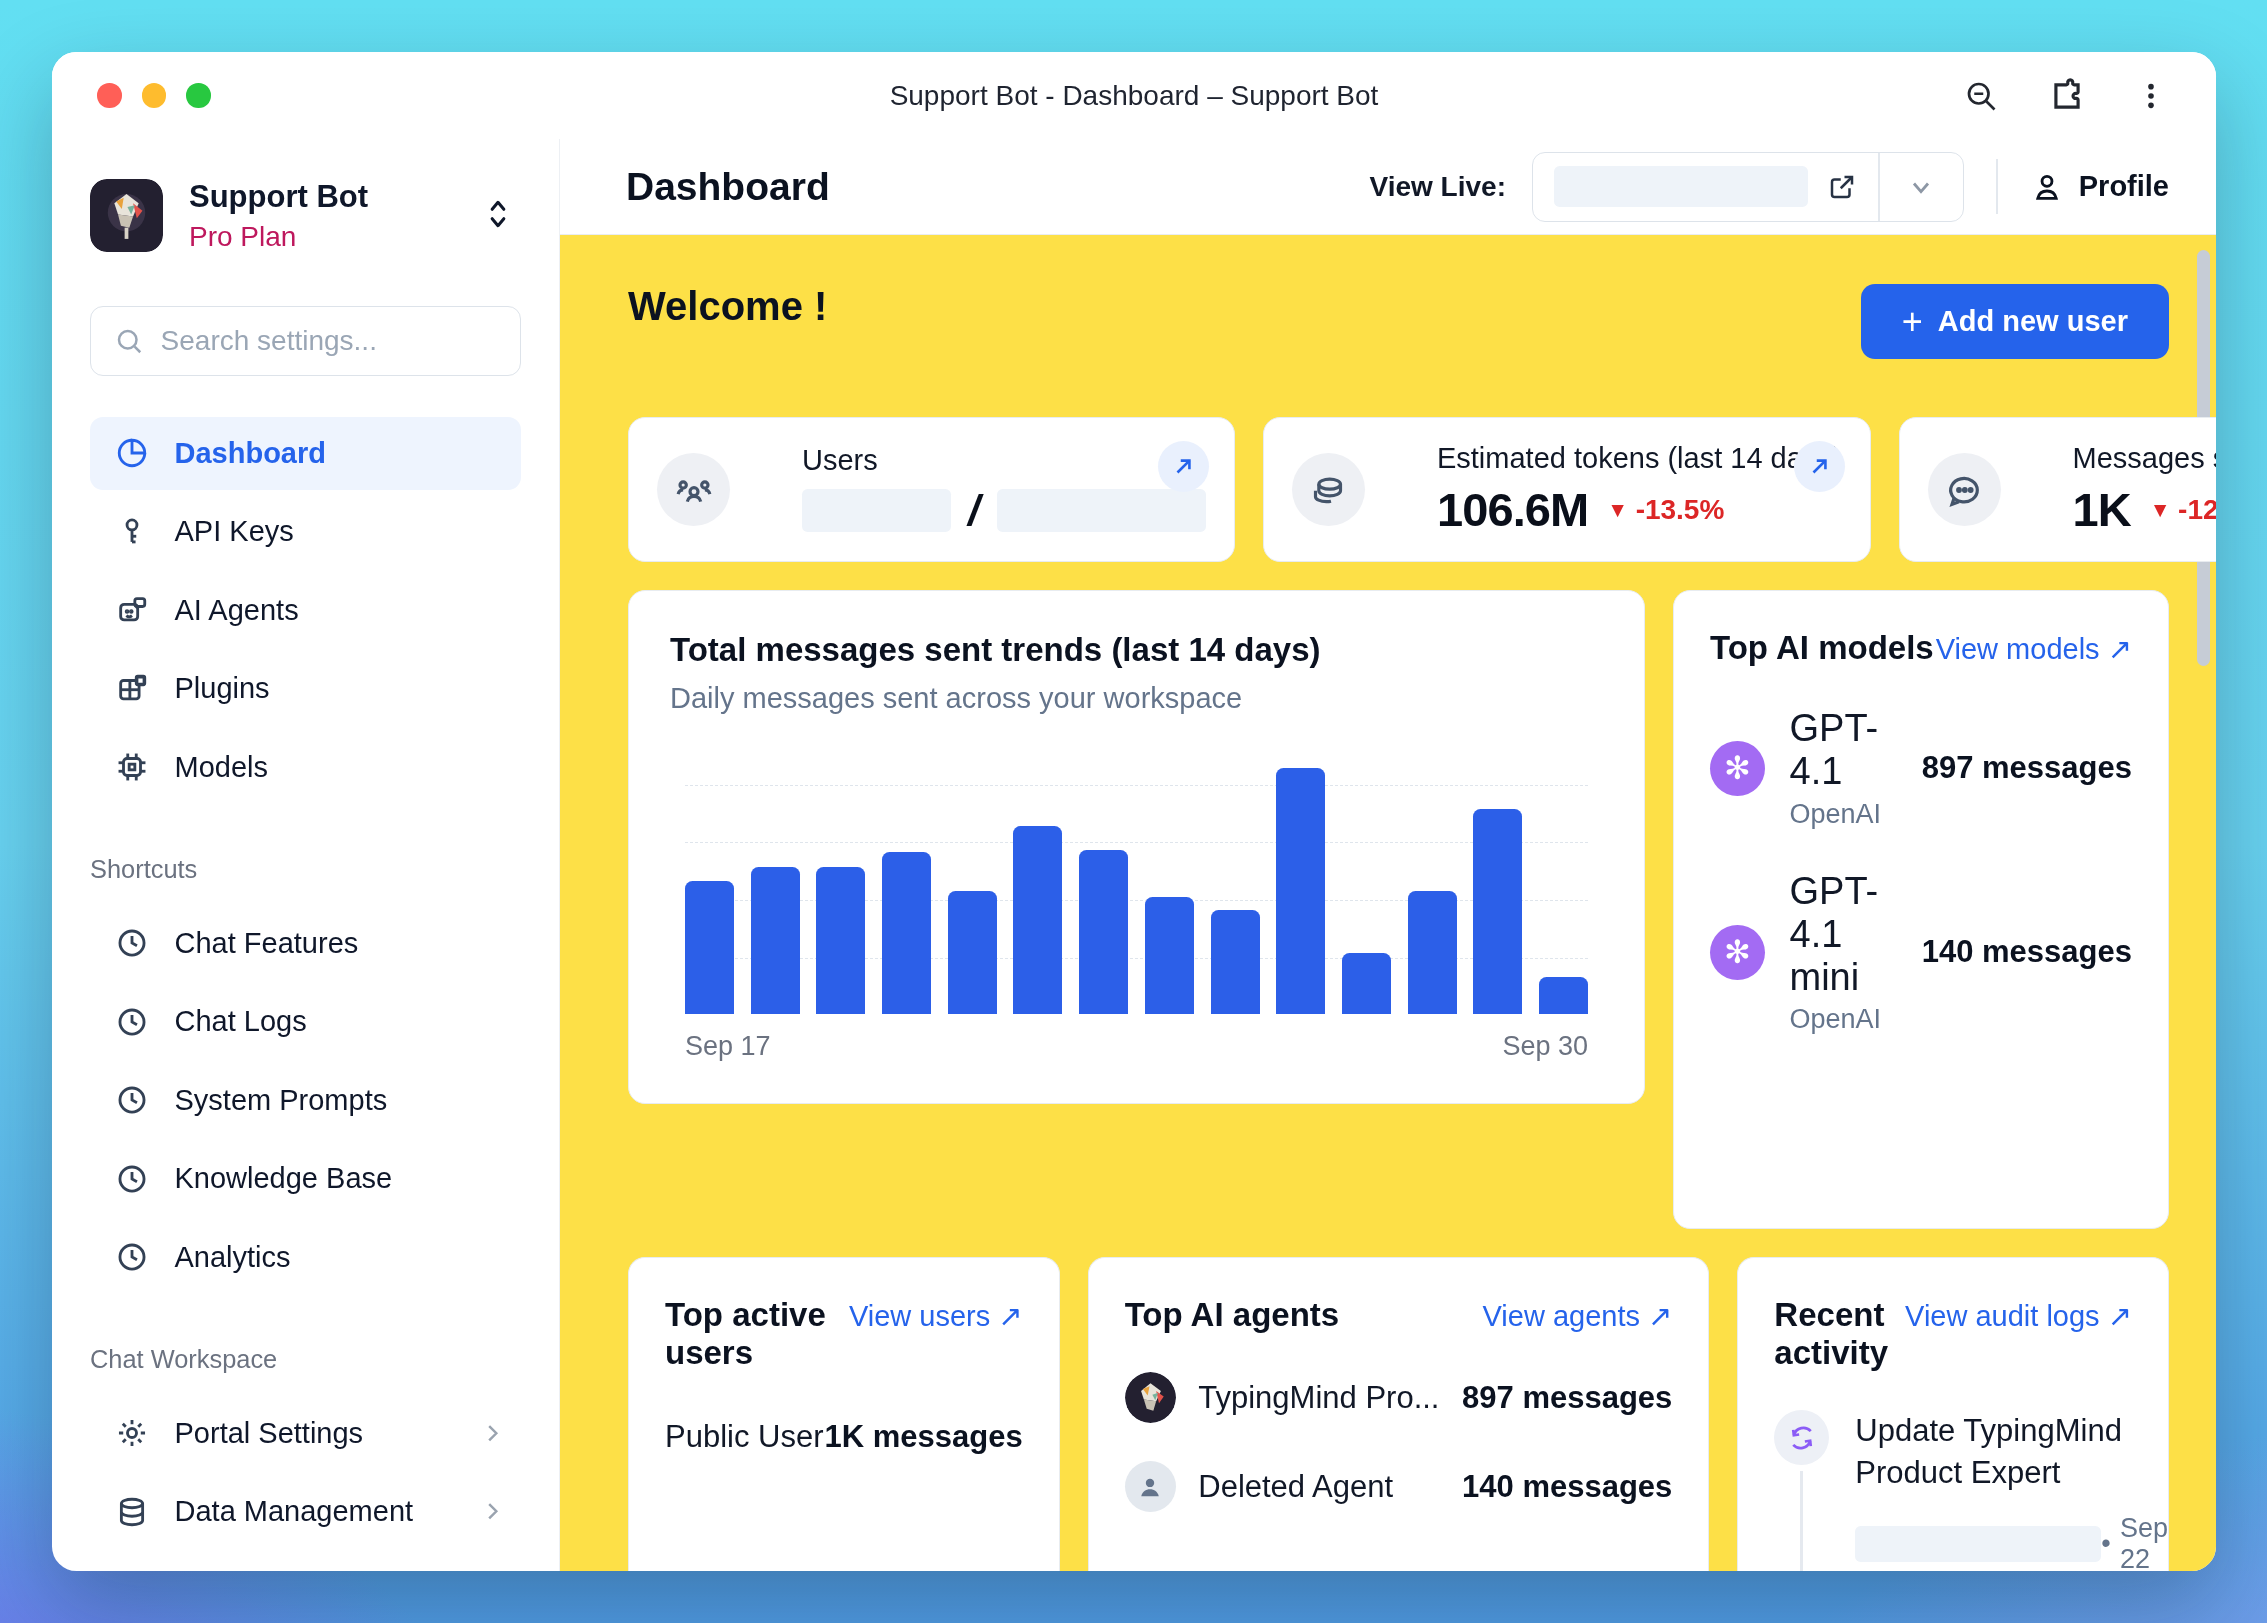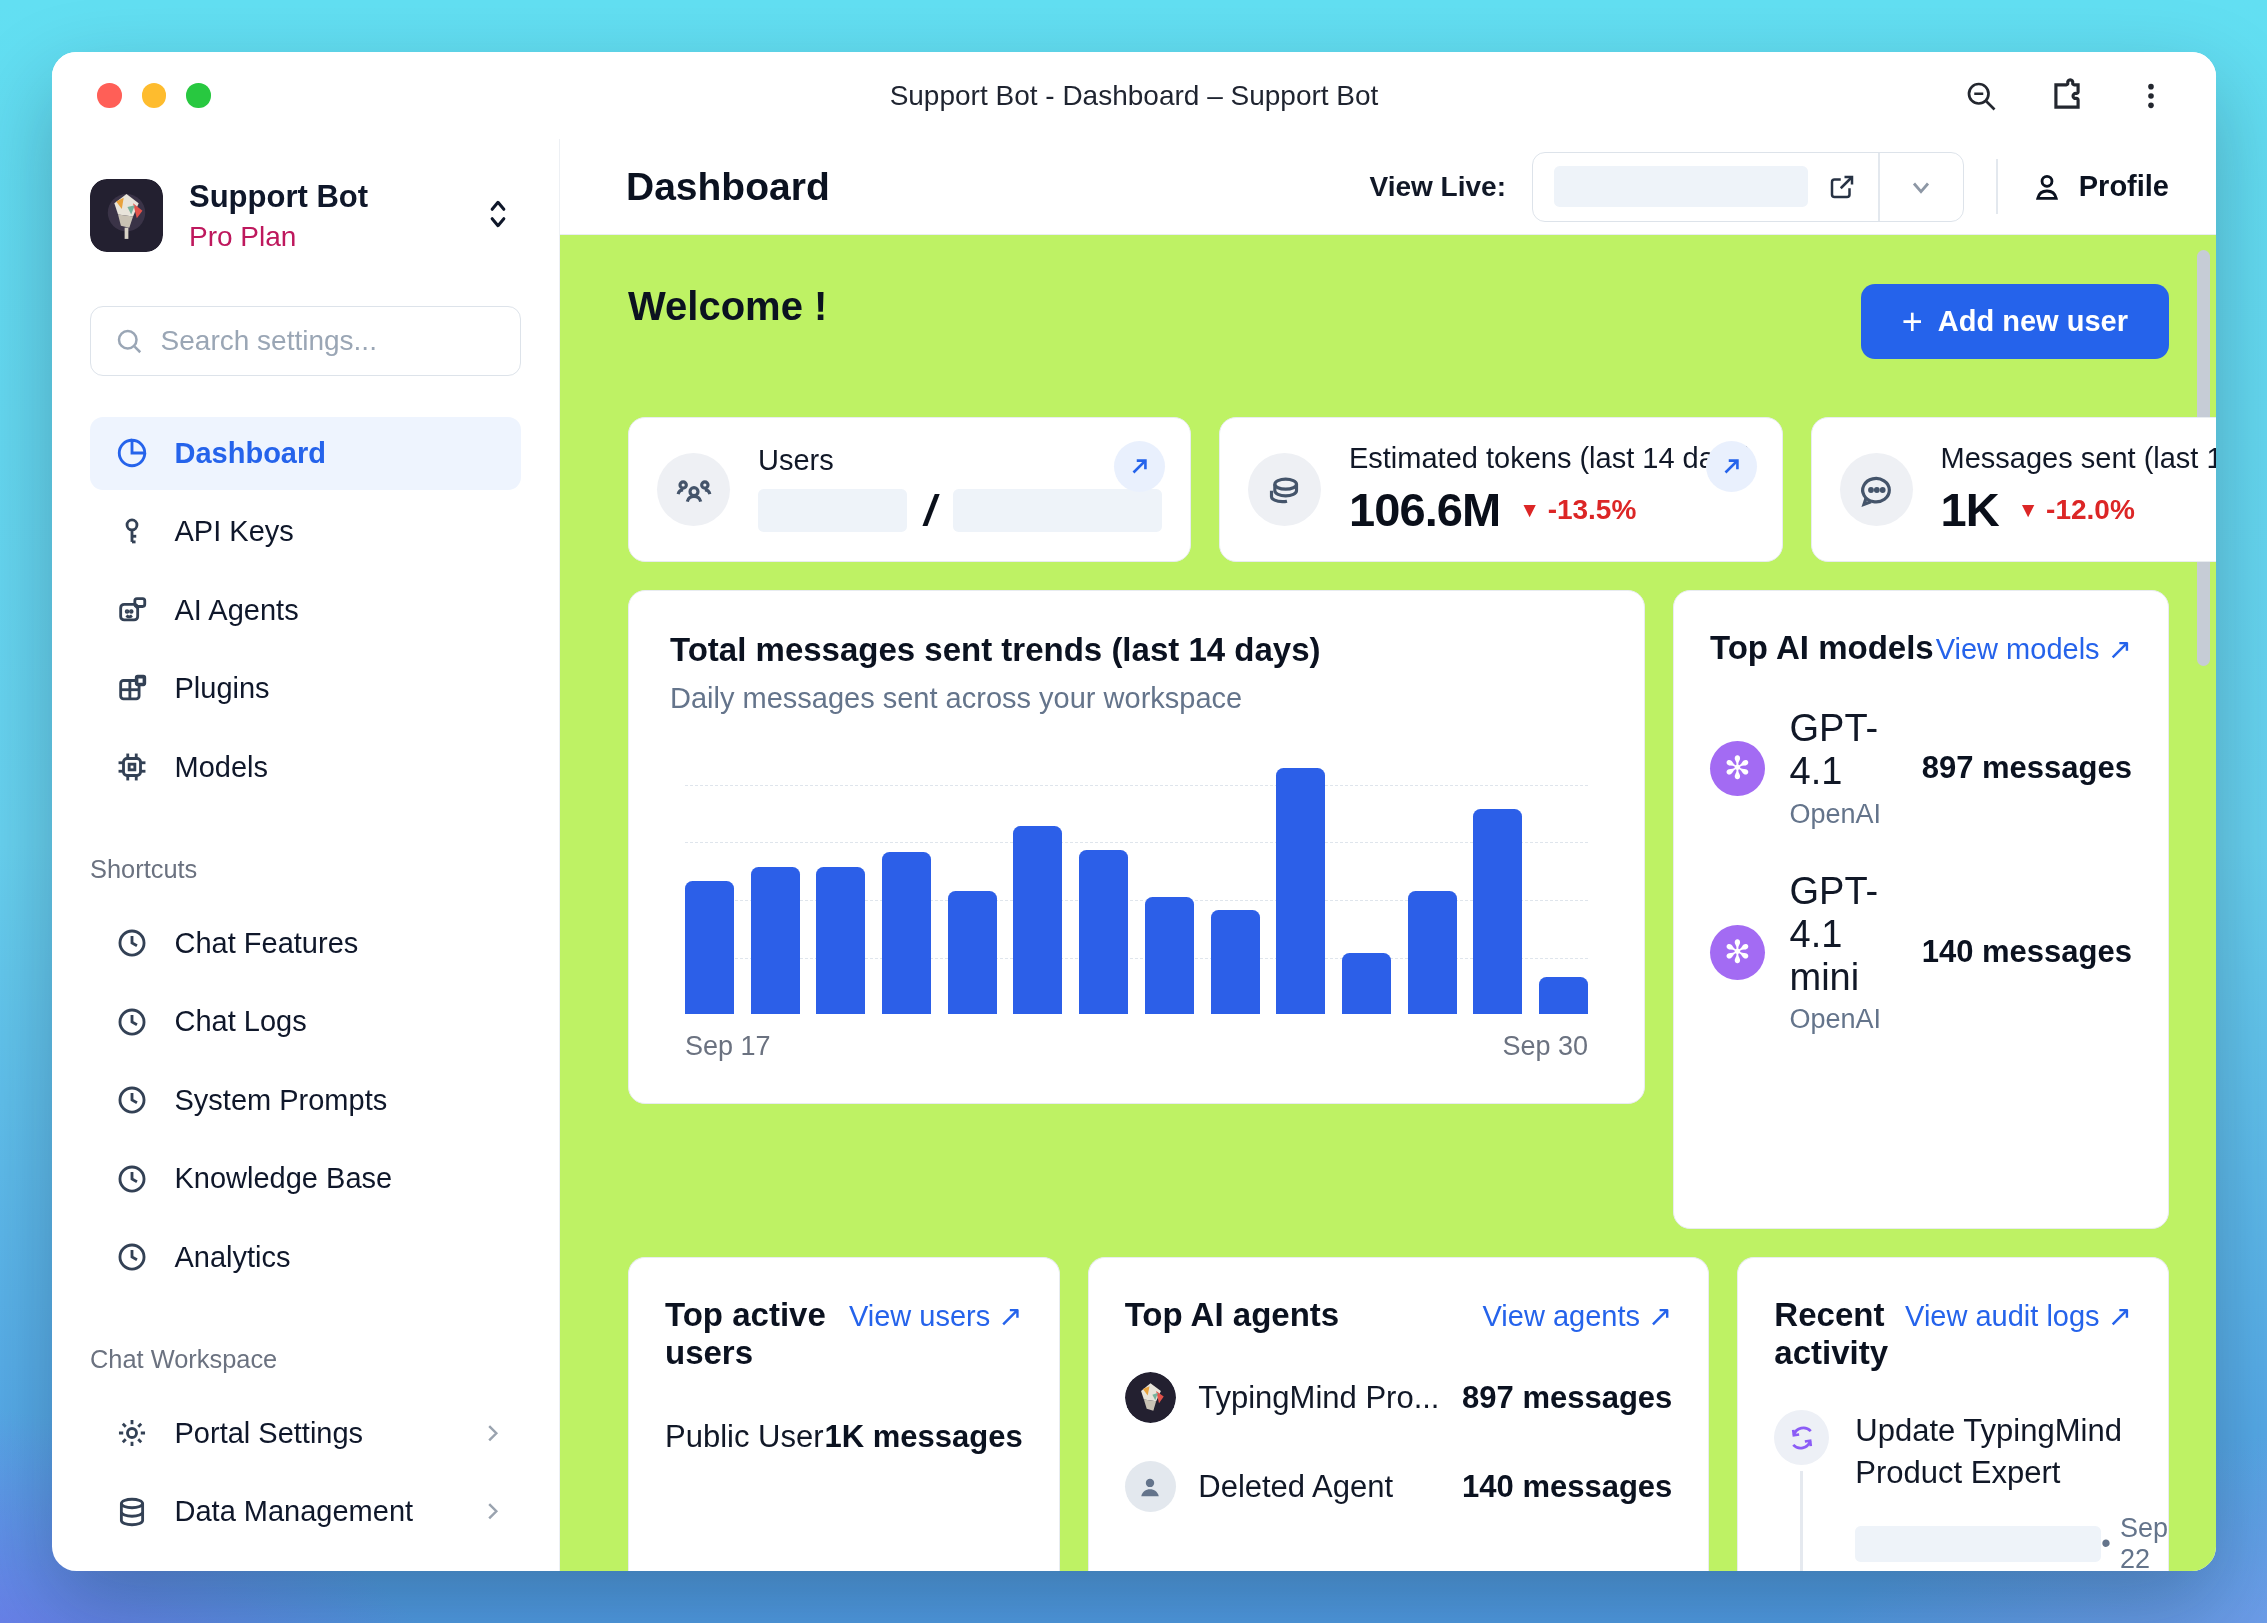--- a/index.html
+++ b/index.html
@@ -60,32 +60,32 @@
   .viewlive-label { font-size:28px; font-weight:bold; color:#111827; margin-right:26px;margin-left:40px; }
   .viewlive-ctl { height:70px; border:1.9px solid #dde3ea; border-radius:13px; display:flex; align-items:stretch; overflow:hidden; background:#fff; }
   .vl-main { display:flex; align-items:center; gap:19px; padding:0 21px; }
   .vl-pill { width:254px; height:41px; background:#edf3f9; border-radius:5.6px; }
   .vl-ext { color:#273244; display:flex; }
   .vl-div { width:1.9px; background:#e3e8ee; }
   .vl-dd { width:83px; display:flex; align-items:center; justify-content:center; color:#8d97a5; }
   .hdr-sep { width:1.9px; height:55px; background:#e3e8ee; margin:0 32px; }
   .profile { display:flex; align-items:center; gap:15px; font-size:29px; font-weight:bold; color:#0b1220; }
   
-  .content { flex:1; background:#bef264; padding:49px 47px 0 68px; overflow:hidden; position:relative; }
+  .content { flex:1; background:#fde047; padding:49px 47px 0 68px; overflow:hidden; position:relative; }
   .scroll-thumb { position:absolute; right:5.6px; top:15px; width:13px; height:416px; border-radius:7.5px; background:#c6ccd6; }
   .welcome-row { display:flex; align-items:flex-start; }
   .welcome-h { font-size:40px; font-weight:bold; color:#0b1220; }
   .welcome-sub { font-size:29px; color:#64748b; margin-top:21px; }
   .add-user-btn { margin-left:auto; height:75px; padding:0 41px; background:#2563eb; color:#fff;
     border:none; border-radius:14px; font-size:29px; font-weight:bold; font-family:inherit;
     display:flex; align-items:center; gap:15px; cursor:pointer; }
   .add-plus { font-size:36px; font-weight:normal; line-height:1; }
   .row { display:flex; gap:28px; }
   .stats-row { margin-top:58px; }
-  .card { background:#fff; border:1.9px solid #e8ecf0; border-radius:17px; }
+  .card { background:#fff; border:1.9px solid #e8ecf0; border-radius:17px;gap:44px; }
   .stat-card { flex:1; height:145px; padding:0 28px; display:flex; align-items:center; position:relative; }
   .stat-ic { width:73px; height:73px; border-radius:50%; background:#eef0f4; color:#44546a;
     display:flex; align-items:center; justify-content:center; flex:0 0 73px; }
   .stat-body { margin-left:28px; }
   .stat-label { font-size:29px; color:#111827; white-space:nowrap; }
   .stat-value-row { display:flex; align-items:center; gap:19px; margin-top:7.5px; }
   .stat-value { font-size:47px; font-weight:bold; color:#0a0f1a; letter-spacing:-0.9px; }
   .delta { color:#dc2626; font-size:28px; font-weight:bold; display:flex; align-items:center; gap:7.5px; }
   .delta .tri { font-size:21px; }
   .redacted { background:#eef3f9; border-radius:5.6px; display:inline-block; }

